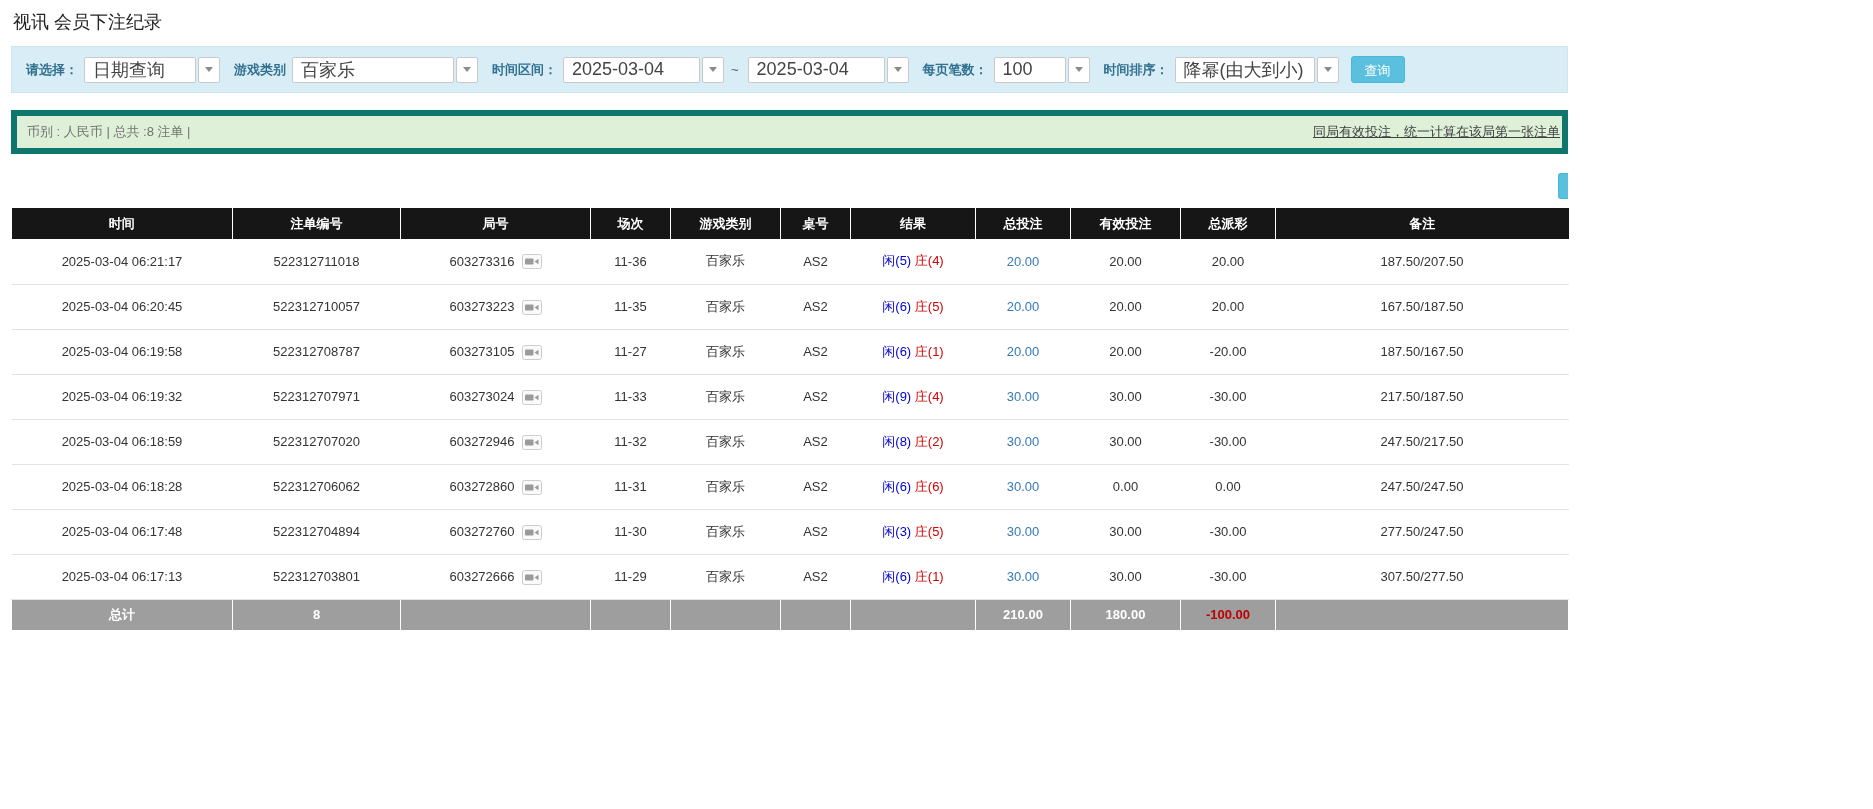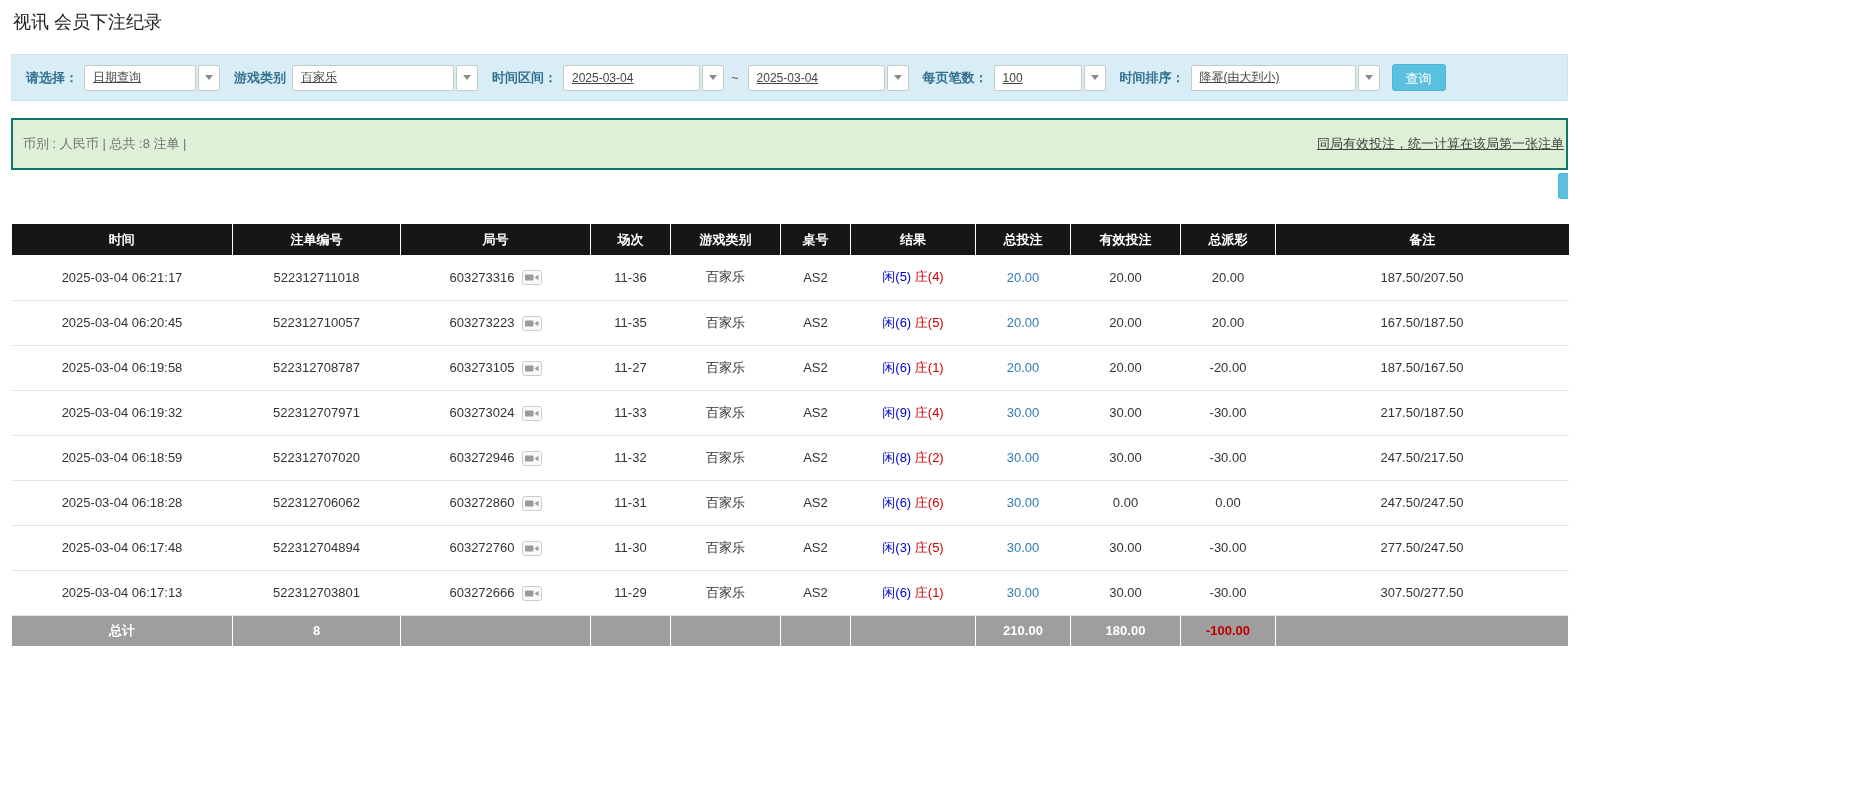--- a/index.html
+++ b/index.html
@@ -3,53 +3,52 @@
 <meta charset="utf-8">
 <style>
   * { margin:0; padding:0; box-sizing:border-box; }
   html,body { background:#fff; }
   body {
     width:1873px; height:809px; position:relative; overflow:hidden;
     font-family:"Liberation Sans", sans-serif; font-size:13px; color:#333;
   }
   .content { position:absolute; left:11px; top:0; width:1557px; }
 
-  .title { font-size:18px; line-height:24px; padding:10px 0 20px 2px; color:#222; }
+  .title { font-size:18px; line-height:24px; padding:10px 0 12px 2px; color:#222; }
 
   
   .filter-bar {
     background:#d9edf7; border:1px solid #cde5f1; height:47px;
     display:flex; align-items:center; gap:4px; padding:0 8px;
   }
   .flabel { color:#31708f; font-weight:bold; font-size:13px; white-space:nowrap; margin-left:10px; }
   .flabel.first { margin-left:6px; }
   .select-wrap { display:inline-flex; align-items:stretch; height:26px; margin-left:2px; }
   .select-val {
     background:#fff; border:1px solid #c9c9c9; border-radius:2px;
-    padding:0 8px; display:flex; align-items:center; font-size:12px; color:#444;
+    padding:0 8px; display:flex; align-items:center; font-size:18px; color:#444;
     white-space:nowrap;
-    text-decoration:underline;
   }
   .select-arrow {
     width:22px; margin-left:2px; background:#fff; border:1px solid #c9c9c9; border-radius:2px;
     display:flex; align-items:center; justify-content:center; cursor:pointer;
   }
   .caret { display:inline-block; width:0; height:0;
     border-left:4px solid transparent; border-right:4px solid transparent; border-top:5px solid #8a8a8a; }
   .tilde { color:#555; margin:0 3px; }
-  .w112{width:112px}.w162{width:162px}.w137{width:137px}.w80{width:88px}.w140{width:165px}
+  .w112{width:112px}.w162{width:162px}.w137{width:137px}.w80{width:72px}.w140{width:140px}
   .btn-search {
     margin-left:8px; background:#5bc0de; border:1px solid #46b8da; color:#fff;
     font-size:13px; padding:5px 13px; border-radius:3px; cursor:pointer; height:27px;
     font-family:"Liberation Sans", sans-serif;
   }
 
   
   .summary-bar {
-    margin-top:17px; background:#dff0d8; border:2px solid #0f766e; height:52px;
+    margin-top:17px; background:#dff0d8; border:6px solid #0f766e; height:44px;
     display:flex; align-items:center; justify-content:space-between;
     padding:0 2px 0 10px; overflow:hidden; white-space:nowrap;
   }
   .summary-left { color:#737373; font-size:13px; }
   .summary-right { color:#404040; font-size:13px;text-decoration:underline; }
 
   .partial-btn {
     position:absolute; right:0; top:173px; width:10px; height:26px;
     background:#5bc0de; border:1px solid #46b8da; border-right:none;
     border-radius:3px 0 0 3px; cursor:pointer;

